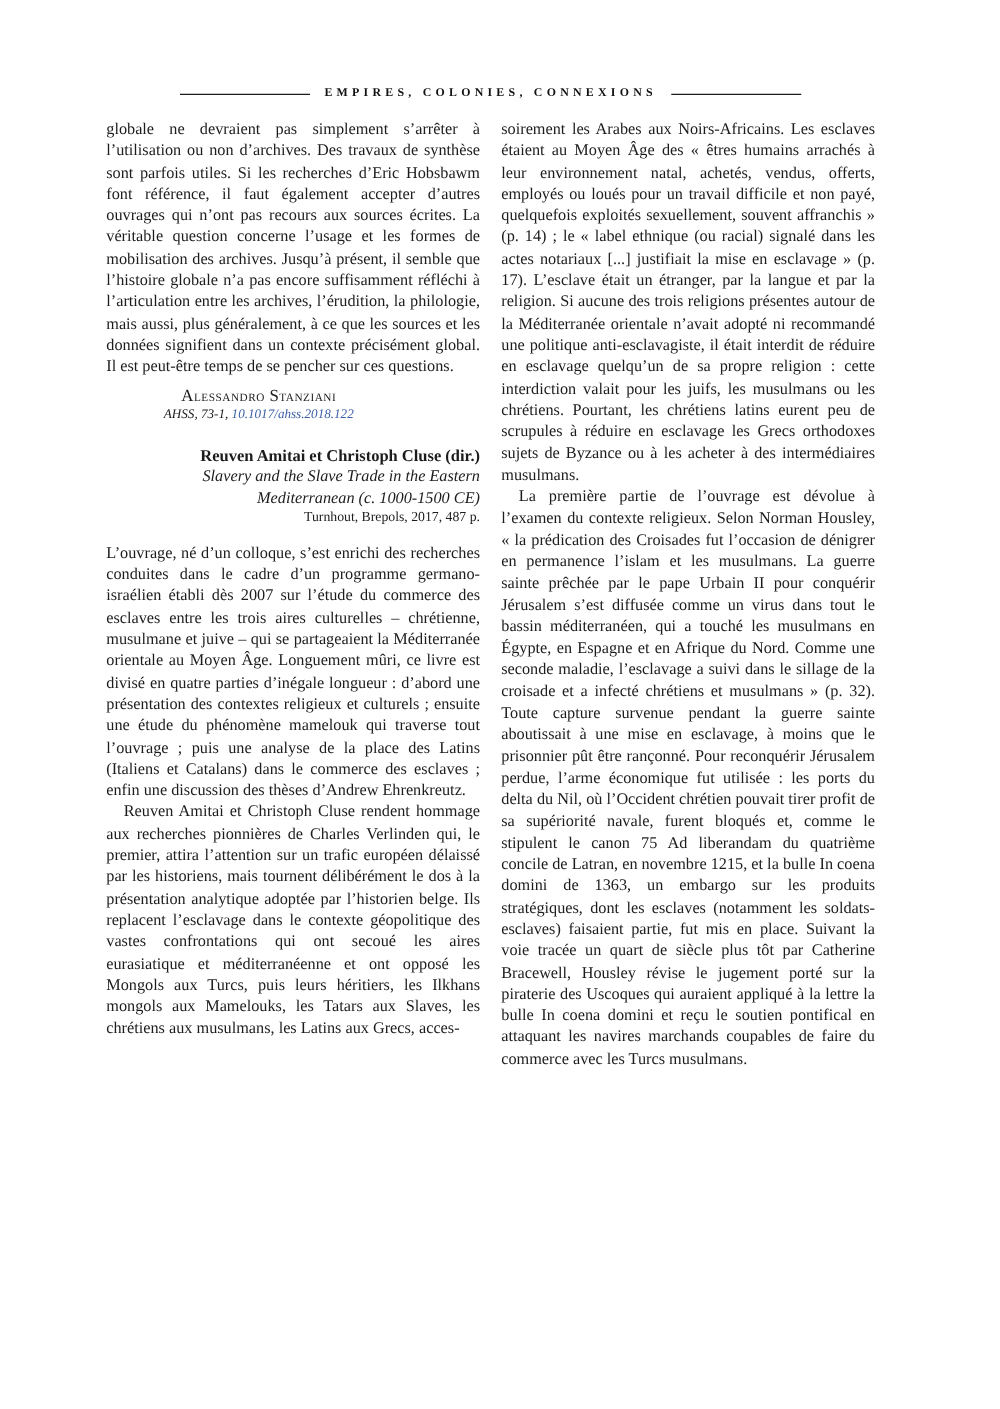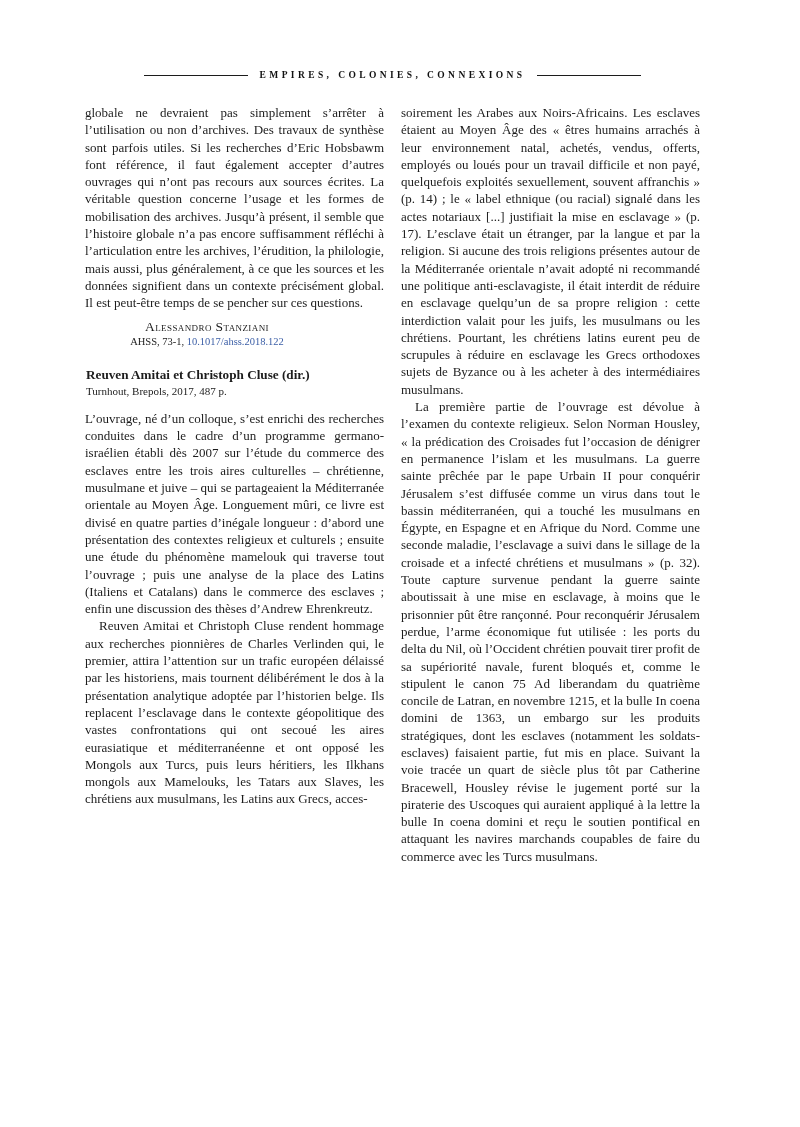--- a/index.html
+++ b/index.html
@@ -31,21 +31,21 @@
   .running-head .head-title {
     font-size: 9.5px;
     font-weight: 700;
     letter-spacing: 3.4px;
     white-space: nowrap;
     color: #111111;
   }
   
   .columns {
     position: absolute;
-    top: 104px;
+    top: 94px;
     left: 85px;
     width: 615px;
     display: flex;
     gap: 17px;
   }
   .col {
     width: 299px;
     font-size: 13px;
     line-height: 17.3px;
     text-align: justify;
@@ -56,32 +56,33 @@
   .attribution {
     margin: 6px 55px 4px 0;
     text-align: center;
   }
   .attribution .author {
     font-variant: small-caps;
     letter-spacing: 0.4px;
     font-size: 13.5px;
   }
   .attribution .citation {
+    font-style: italic;
     font-size: 10.5px;
     line-height: 14px;
   }
   .doi {
     color: #3b5ea6;
     text-decoration: none;
     cursor: pointer;
   }
   
   .review-header {
-    margin: 18px 0 10px 1px;
-    text-align: left;
+    margin: 18px 0 10px 14px;
+    text-align: right;
     line-height: 16.5px;
   }
   .review-header .editors { font-weight: 700; font-size: 13.2px; }
   .review-header .book-title { font-style: italic; font-size: 13px; }
   .review-header .imprint { font-size: 11px; }
   
   .page-number {
     position: absolute;
     left: 727px;
     top: 1029px;
@@ -106,20 +107,21 @@
     <div class="col">
       <p>globale ne devraient pas simplement s’arrêter à l’utilisation ou non d’archives. Des travaux de synthèse sont parfois utiles. Si les recherches d’Eric Hobsbawm font référence, il faut également accepter d’autres ouvrages qui n’ont pas recours aux sources écrites. La véritable question concerne l’usage et les formes de mobilisation des archives. Jusqu’à présent, il semble que l’histoire globale n’a pas encore suffisamment réfléchi à l’articulation entre les archives, l’érudition, la philologie, mais aussi, plus généralement, à ce que les sources et les données signifient dans un contexte précisément global. Il est peut-être temps de se pencher sur ces questions.</p>
 
       <div class="attribution">
         <div class="author">Alessandro Stanziani</div>
         <div class="citation"><span>AHSS, 73-1, </span><span class="doi">10.1017/ahss.2018.122</span></div>
       </div>
 
       <div class="review-header">
         <div class="editors">Reuven Amitai et Christoph Cluse (dir.)</div>
+        <div class="book-title">Slavery and the Slave Trade in the Eastern Mediterranean (c. 1000-1500 CE)</div>
         <div class="imprint">Turnhout, Brepols, 2017, 487 p.</div>
       </div>
 
       <p>L’ouvrage, né d’un colloque, s’est enrichi des recherches conduites dans le cadre d’un programme germano-israélien établi dès 2007 sur l’étude du commerce des esclaves entre les trois aires culturelles – chrétienne, musulmane et juive – qui se partageaient la Méditerranée orientale au Moyen Âge. Longuement mûri, ce livre est divisé en quatre parties d’inégale longueur : d’abord une présentation des contextes religieux et culturels ; ensuite une étude du phénomène mamelouk qui traverse tout l’ouvrage ; puis une analyse de la place des Latins (Italiens et Catalans) dans le commerce des esclaves ; enfin une discussion des thèses d’Andrew Ehrenkreutz.</p>
       <p class="indent">Reuven Amitai et Christoph Cluse rendent hommage aux recherches pionnières de Charles Verlinden qui, le premier, attira l’attention sur un trafic européen délaissé par les historiens, mais tournent délibérément le dos à la présentation analytique adoptée par l’historien belge. Ils replacent l’esclavage dans le contexte géopolitique des vastes confrontations qui ont secoué les aires eurasiatique et méditerranéenne et ont opposé les Mongols aux Turcs, puis leurs héritiers, les Ilkhans mongols aux Mamelouks, les Tatars aux Slaves, les chrétiens aux musulmans, les Latins aux Grecs, acces-</p>
     </div>
 
     <div class="col">
       <p>soirement les Arabes aux Noirs-Africains. Les esclaves étaient au Moyen Âge des « êtres humains arrachés à leur environnement natal, achetés, vendus, offerts, employés ou loués pour un travail difficile et non payé, quelquefois exploités sexuellement, souvent affranchis » (p. 14) ; le « label ethnique (ou racial) signalé dans les actes notariaux [...] justifiait la mise en esclavage » (p. 17). L’esclave était un étranger, par la langue et par la religion. Si aucune des trois religions présentes autour de la Méditerranée orientale n’avait adopté ni recommandé une politique anti-esclavagiste, il était interdit de réduire en esclavage quelqu’un de sa propre religion : cette interdiction valait pour les juifs, les musulmans ou les chrétiens. Pourtant, les chrétiens latins eurent peu de scrupules à réduire en esclavage les Grecs orthodoxes sujets de Byzance ou à les acheter à des intermédiaires musulmans.</p>
       <p class="indent">La première partie de l’ouvrage est dévolue à l’examen du contexte religieux. Selon Norman Housley, « la prédication des Croisades fut l’occasion de dénigrer en permanence l’islam et les musulmans. La guerre sainte prêchée par le pape Urbain II pour conquérir Jérusalem s’est diffusée comme un virus dans tout le bassin méditerranéen, qui a touché les musulmans en Égypte, en Espagne et en Afrique du Nord. Comme une seconde maladie, l’esclavage a suivi dans le sillage de la croisade et a infecté chrétiens et musulmans » (p. 32). Toute capture survenue pendant la guerre sainte aboutissait à une mise en esclavage, à moins que le prisonnier pût être rançonné. Pour reconquérir Jérusalem perdue, l’arme économique fut utilisée : les ports du delta du Nil, où l’Occident chrétien pouvait tirer profit de sa supériorité navale, furent bloqués et, comme le stipulent le canon 75 Ad liberandam du quatrième concile de Latran, en novembre 1215, et la bulle In coena domini de 1363, un embargo sur les produits stratégiques, dont les esclaves (notamment les soldats-esclaves) faisaient partie, fut mis en place. Suivant la voie tracée un quart de siècle plus tôt par Catherine Bracewell, Housley révise le jugement porté sur la piraterie des Uscoques qui auraient appliqué à la lettre la bulle In coena domini et reçu le soutien pontifical en attaquant les navires marchands coupables de faire du commerce avec les Turcs musulmans.</p>

